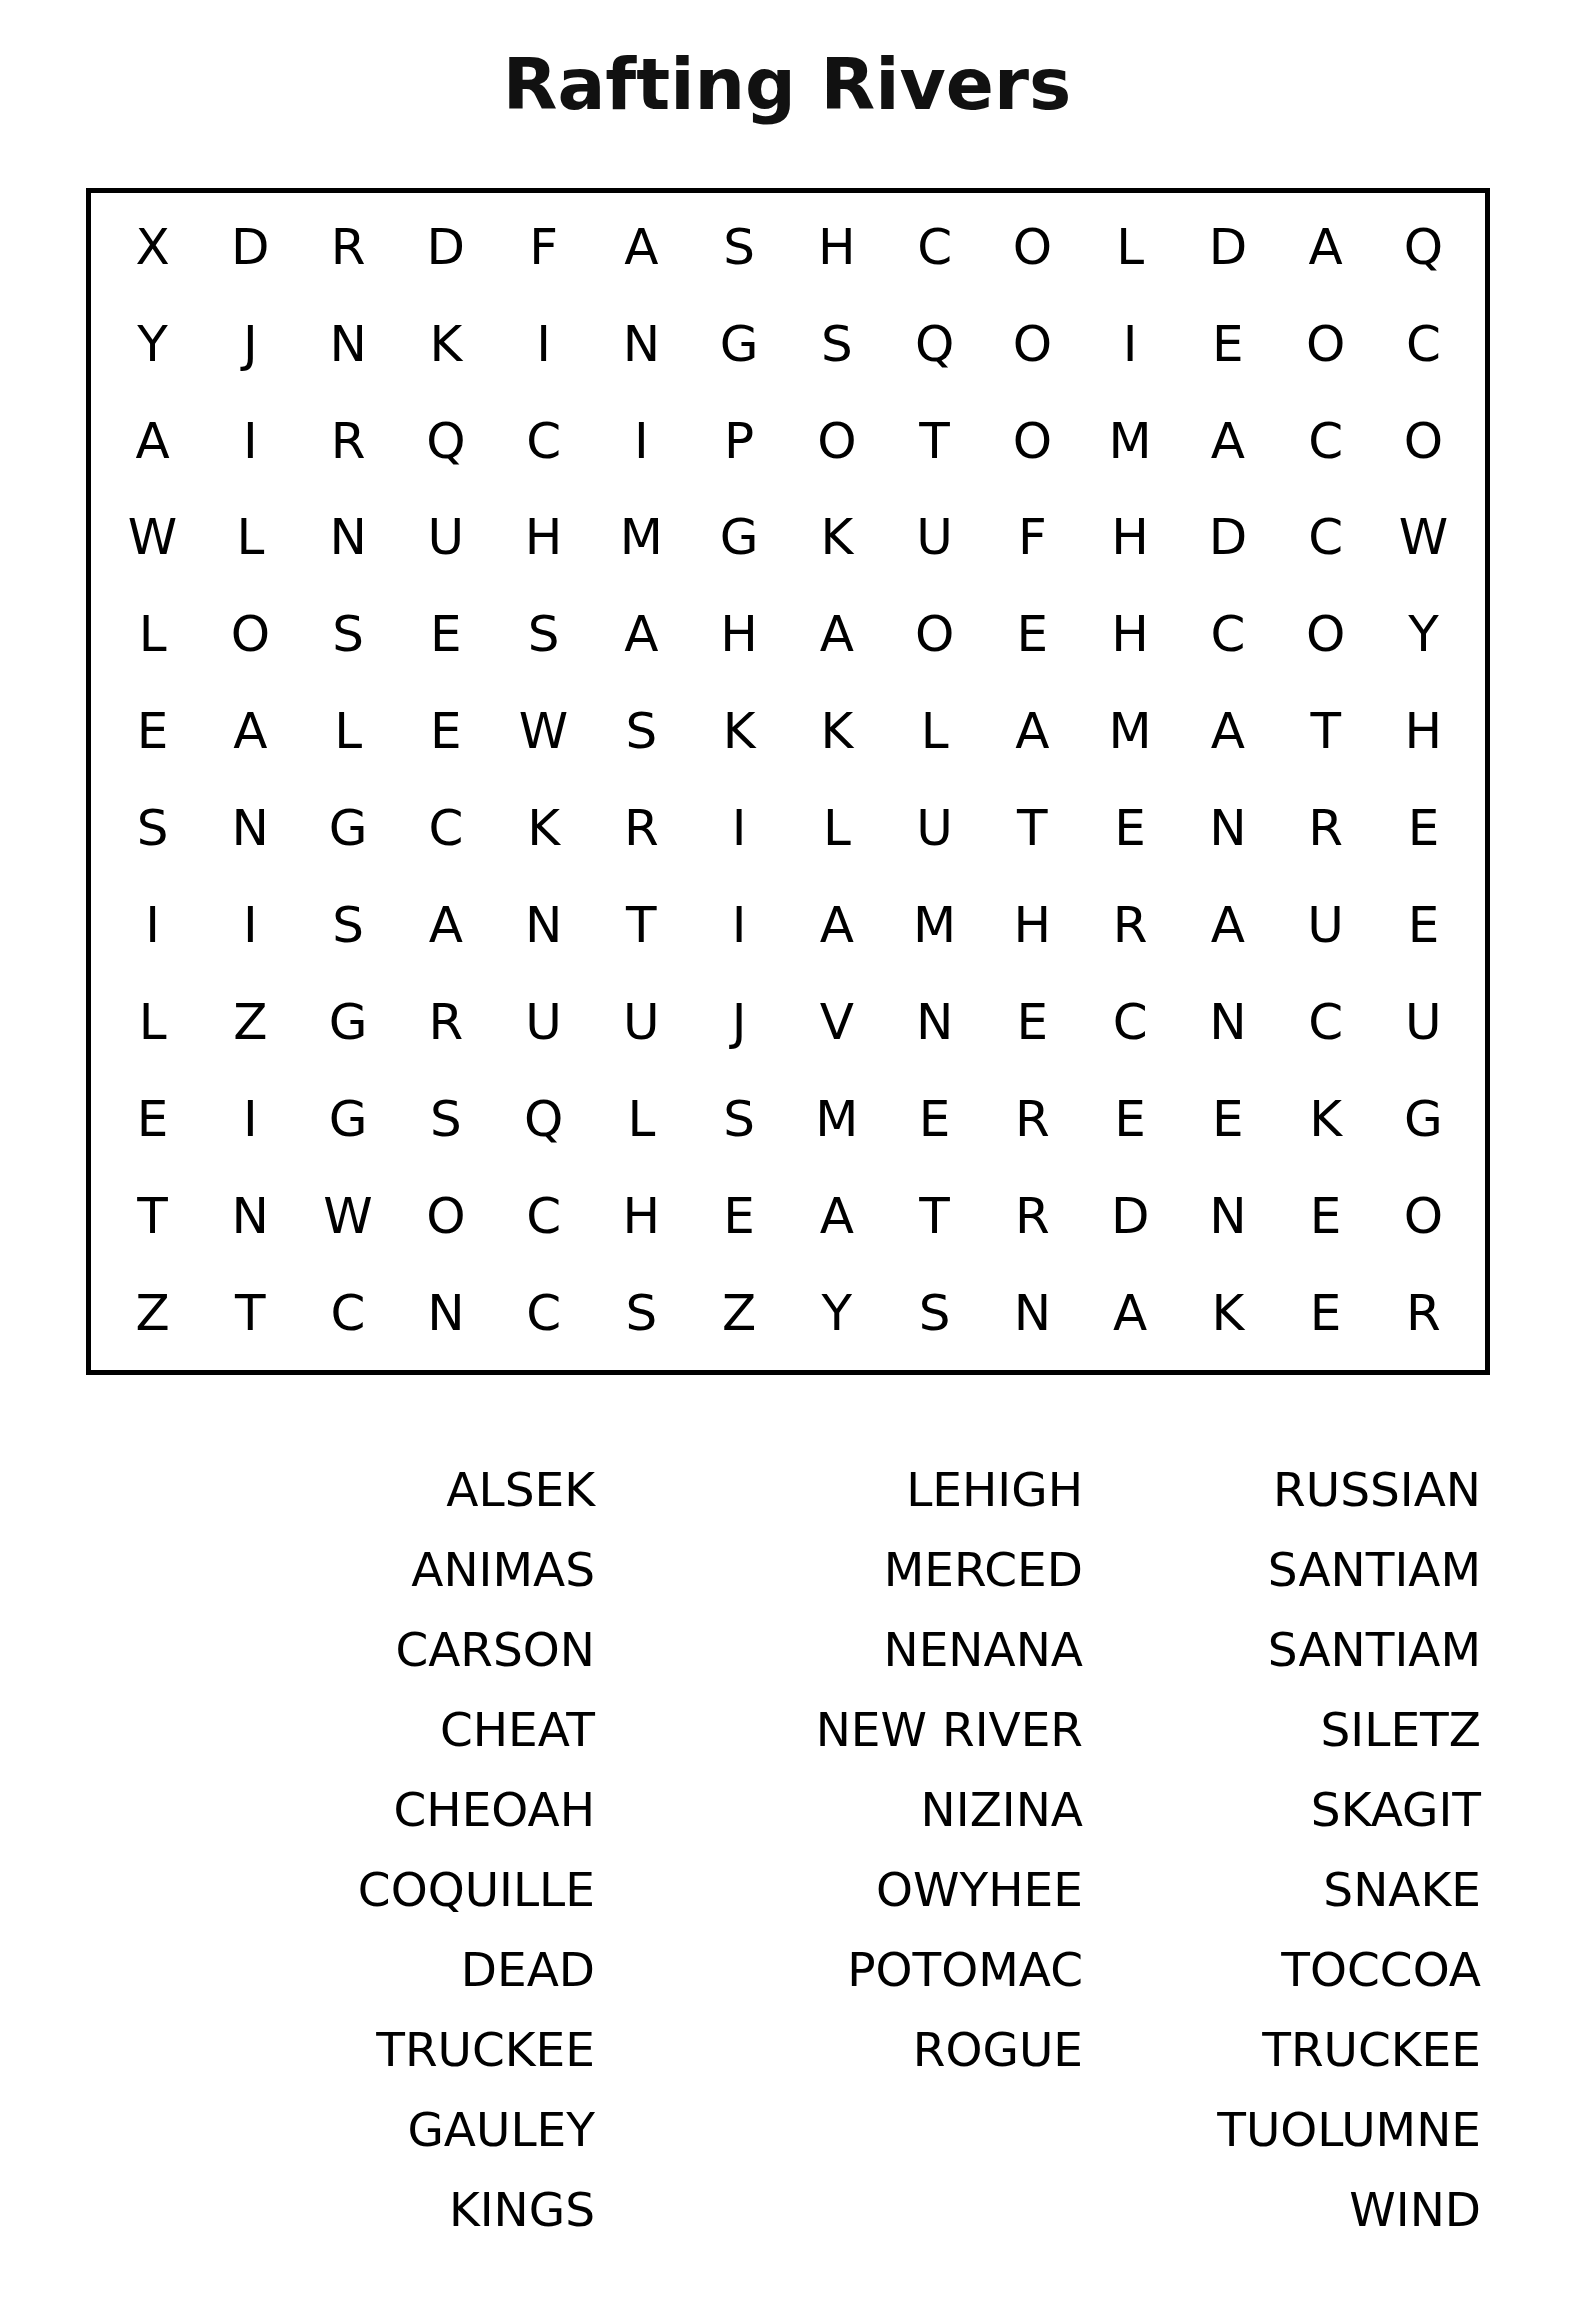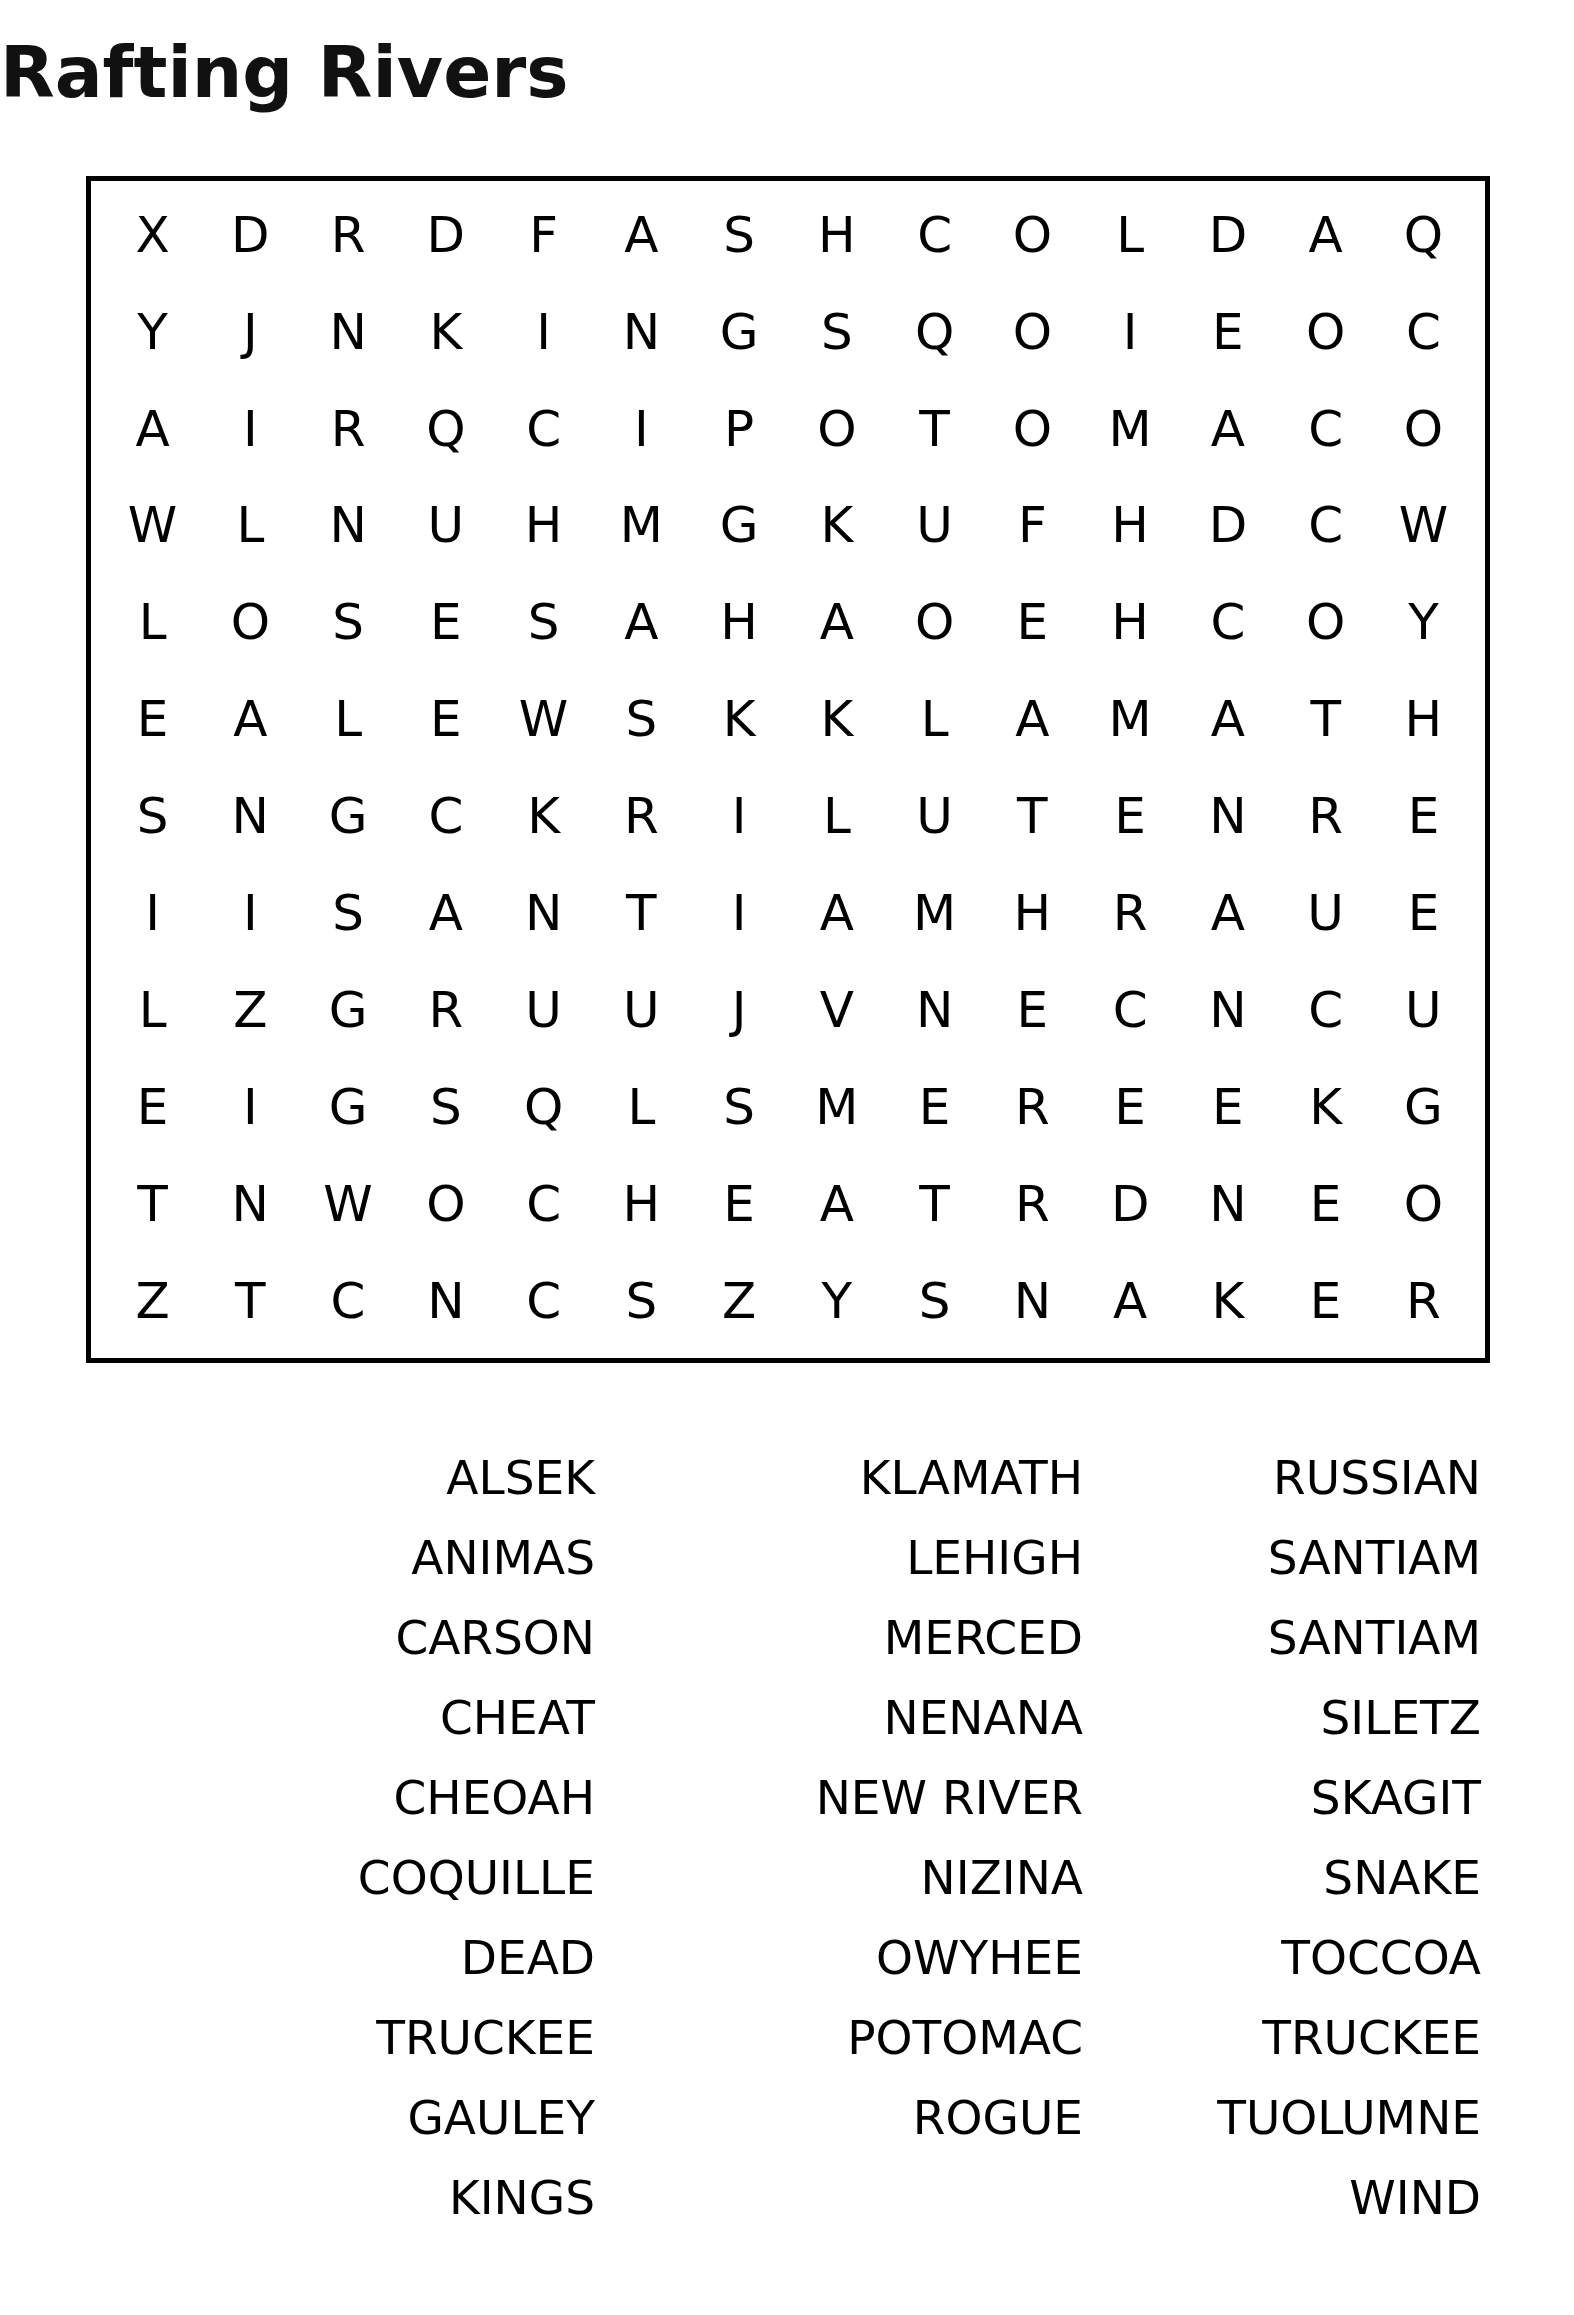--- a/index.html
+++ b/index.html
@@ -15,26 +15,26 @@
     position: relative;
     overflow: hidden;
   }
   .page {
     width: 1574px;
     height: 2316px;
     position: relative;
     box-sizing: border-box;
   }
   .title {
-    text-align: left;
+    text-align: center;
     font-family: "DejaVu Sans", sans-serif;
     font-size: 71px;
     font-weight: 700;
     letter-spacing: 0px;
-    margin: 0;
+    margin: 12px;
     padding-top: 34px;
     line-height: 1.1;
     color: #111111;
   }
   .grid-wrap {
     position: absolute;
     left: 86px;
     top: 176px;
     width: 1404px;
     height: 1187px;
@@ -271,21 +271,20 @@
         <div class="word">CARSON</div>
         <div class="word">CHEAT</div>
         <div class="word">CHEOAH</div>
         <div class="word">COQUILLE</div>
         <div class="word">DEAD</div>
         <div class="word">TRUCKEE</div>
         <div class="word">GAULEY</div>
         <div class="word">KINGS</div>
       </div>
       <div class="word-col">
-        <div class="word">KLAMATH</div>
         <div class="word">LEHIGH</div>
         <div class="word">MERCED</div>
         <div class="word">NENANA</div>
         <div class="word">NEW RIVER</div>
         <div class="word">NIZINA</div>
         <div class="word">OWYHEE</div>
         <div class="word">POTOMAC</div>
         <div class="word">ROGUE</div>
       </div>
       <div class="word-col">

